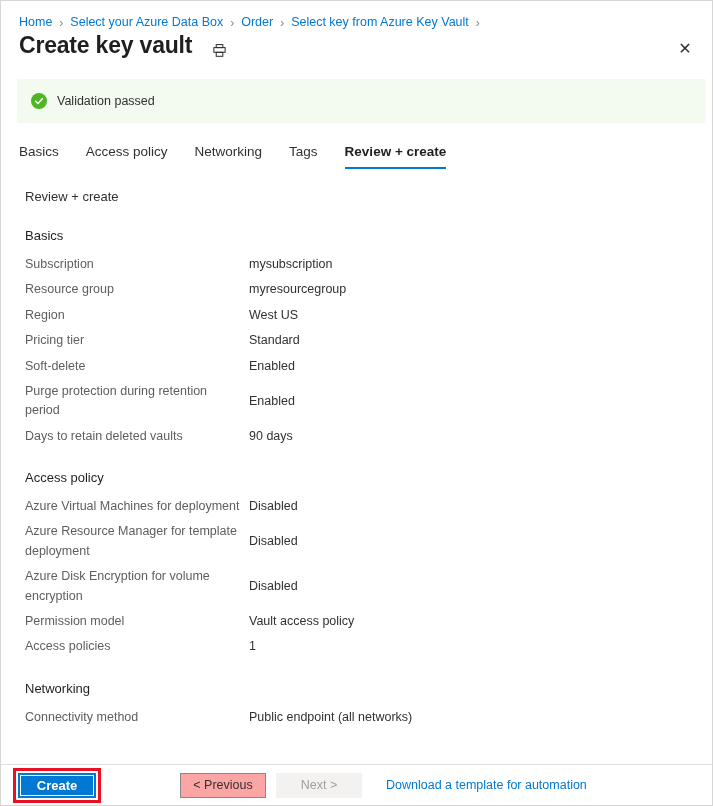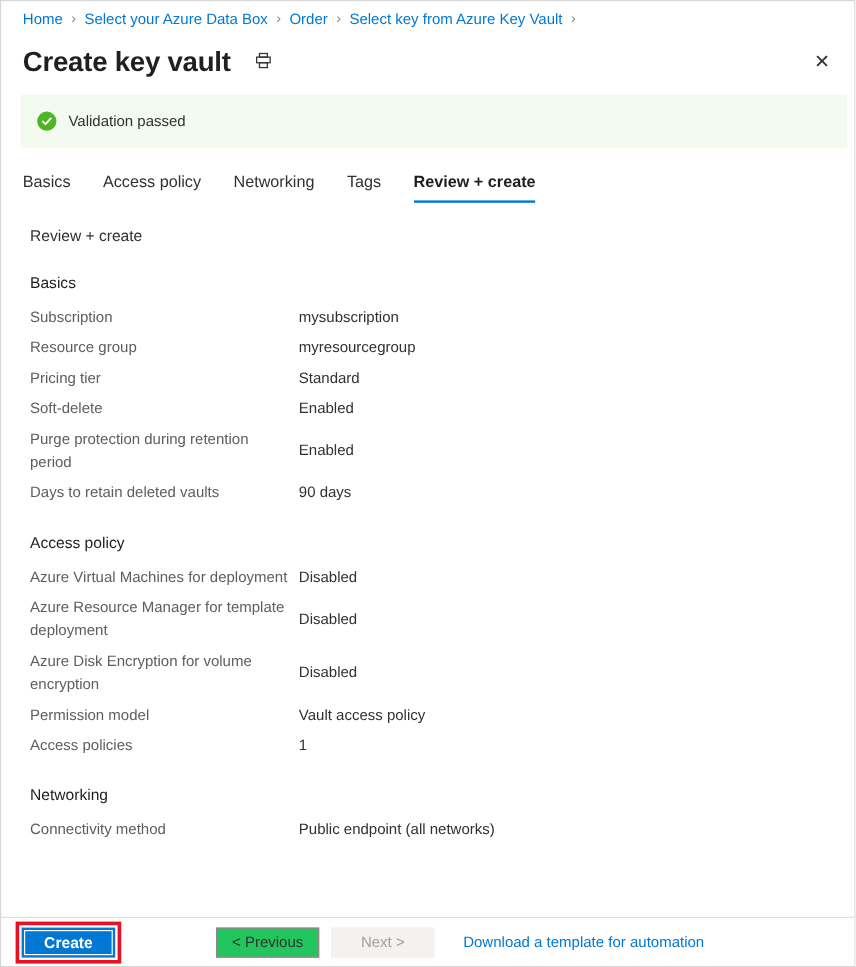--- a/index.html
+++ b/index.html
@@ -18,21 +18,21 @@
     width: 713px;
     height: 806px;
     background: #ffffff;
     border: 1px solid #d6d6d6;
     overflow: hidden;
   }
 
   
   .breadcrumb {
     display: flex;
-    align-items: flex-start;
+    align-items: flex-end;
     padding: 8px 0 0 18px;
     height: 28px;
     font-size: 12.5px;
   }
   .crumb {
     color: #0078d4;
     text-decoration: none;
     white-space: nowrap;
     cursor: pointer;
   }
@@ -40,21 +40,20 @@
     color: #8a8886;
     margin: 0 7px;
     font-size: 12px;
     line-height: 1;
     user-select: none;
   }
 
   
   .titlebar {
     display: flex;
-    align-items: center;
     padding: 4px 10px 0 18px;
     height: 42px;
   }
   .page-title {
     font-size: 23px;
     font-weight: 600;
     color: #201f1e;
     letter-spacing: -0.2px;
     margin: 0;
     line-height: 1.1;
@@ -206,21 +205,21 @@
     outline-offset: -3px;
     font-size: 13px;
     font-weight: 700;
     font-family: inherit;
     height: 25px;
     min-width: 78px;
     padding: 0 14px;
     cursor: pointer;
   }
   .btn-nav {
-    background: #22c55e;
+    background: #fca5a5;
     border: 1px solid #8a8886;
     color: #323130;
     font-size: 12.5px;
     font-family: inherit;
     height: 25px;
     min-width: 86px;
     padding: 0 12px;
     cursor: pointer;
     margin-left: 63px;
   }
@@ -298,20 +297,24 @@
       <div class="section-title">Basics</div>
       <div class="kv-row">
         <div class="kv-key">Subscription</div>
         <div class="kv-val">mysubscription</div>
       </div>
       <div class="kv-row">
         <div class="kv-key">Resource group</div>
         <div class="kv-val">myresourcegroup</div>
       </div>
       <div class="kv-row">
+        <div class="kv-key">Region</div>
+        <div class="kv-val">West US</div>
+      </div>
+      <div class="kv-row">
         <div class="kv-key">Pricing tier</div>
         <div class="kv-val">Standard</div>
       </div>
       <div class="kv-row">
         <div class="kv-key">Soft-delete</div>
         <div class="kv-val">Enabled</div>
       </div>
       <div class="kv-row">
         <div class="kv-key">Purge protection during retention period</div>
         <div class="kv-val">Enabled</div>

